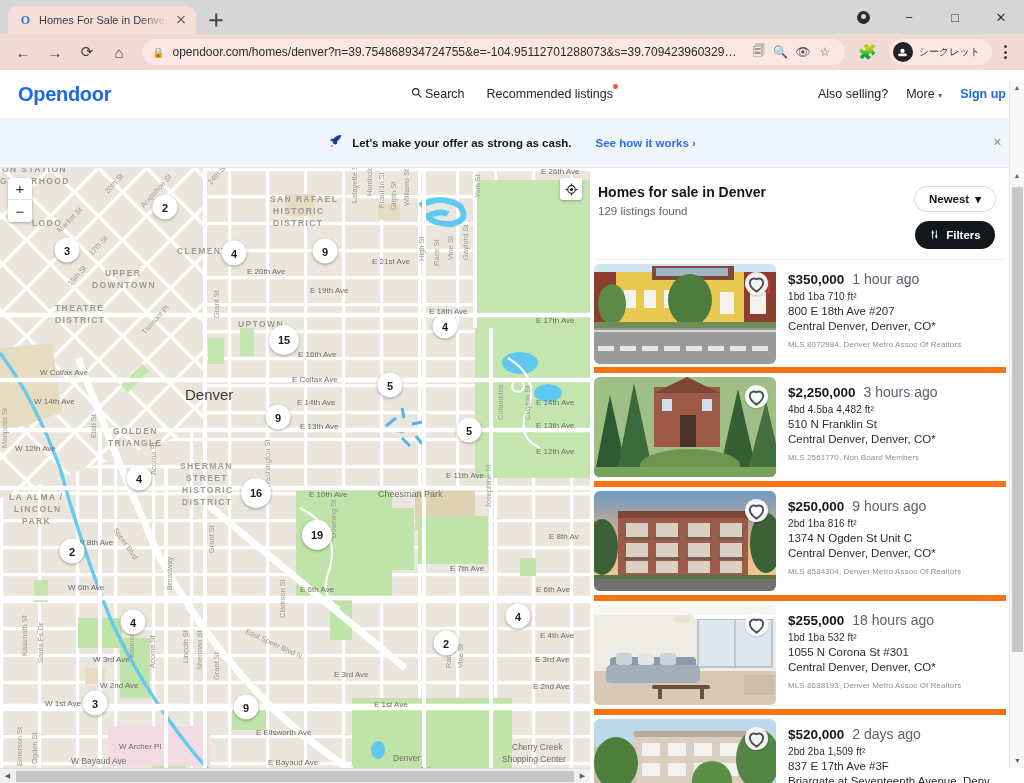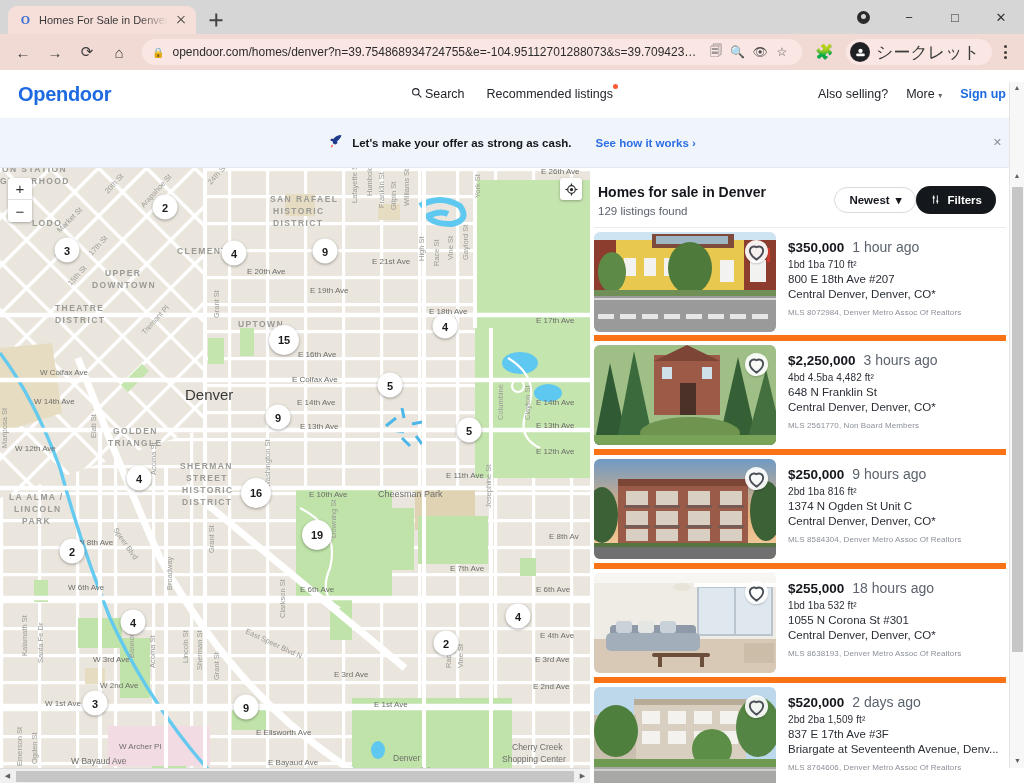--- a/index.html
+++ b/index.html
@@ -66,21 +66,21 @@
   }
   .omnibox .lock { font-size:10px; color:#444; flex:none; }
   .url { font-size:12px; color:#2c2c2c; white-space:nowrap; overflow:hidden; text-overflow:ellipsis; flex:1; }
   .om-icons { display:flex; align-items:center; gap:2px; flex:none;}
   .om-icons .oi { width:20px;height:20px;display:flex;align-items:center;justify-content:center;font-size:12px;color:#4a4a4a;}
   .incognito {
     display:flex; align-items:center; gap:6px; background:#fae7e3; border-radius:13px;
     height:26px; padding:0 12px 0 4px; margin-left:4px; flex:none;
   }
   .inc-avatar{ width:20px;height:20px;border-radius:50%;background:#202124; display:flex;align-items:center;justify-content:center;}
-  .inc-label{ font-size:17px; color:#3c3c3c; }
+  .inc-label{ font-size:10px; color:#3c3c3c; }
   .kebab { width:22px;height:30px; display:flex;flex-direction:column;align-items:center;justify-content:center;gap:2.5px; flex:none;}
   .kebab i{ width:3px;height:3px;border-radius:50%;background:#3c3c3c;display:block;}
 
   
   .page { flex:1; background:#fff; position:relative; overflow:hidden; display:flex; flex-direction:column;}
 
   .od-header {
     height:48px; background:#fff; display:flex; align-items:center; padding:0 18px; flex:none;
     position:relative;
   }
@@ -130,21 +130,21 @@
     border-top:1px solid #dcdcdc; display:flex; align-items:center; z-index:6;
   }
   .hscroll .arr{ width:15px;text-align:center;font-size:7px;color:#606060;}
   .hscroll .thumb{ height:11px; background:#c6c6c6; border-radius:1px; flex:1; margin:0 1px;}
 
   
   .listings { flex:1; background:#fff; display:flex; flex-direction:column; min-width:0; position:relative;}
   .lst-head { padding:16px 28px 10px 8px; display:flex; align-items:flex-start; flex:none;}
   .lst-title { font-size:14px; font-weight:bold; color:#14171c; }
   .lst-sub { font-size:11.5px; color:#5c636e; margin-top:5px;}
-  .lst-actions { margin-left:auto; display:flex; align-items:center; padding-top:2px;}
+  .lst-actions { margin-left:auto; display:flex; align-items:center; gap:9px; padding-top:2px;flex-direction:column;}
   .btn-sort {
     border:1px solid #d8dbe0; border-radius:16px; height:26px; padding:0 14px;
     display:flex;align-items:center;gap:6px; font-size:11.5px; color:#14171c; background:#fff; font-weight:bold;
   }
   .btn-filters {
     background:#14171c; color:#fff; border-radius:16px; height:28px; padding:0 14px;
     display:flex;align-items:center;gap:6px; font-size:11.5px; font-weight:bold;
   }
   .cards { flex:1; overflow:hidden; padding:0 18px 0 4px; }
   .card {
@@ -634,21 +634,21 @@
           <path d="M12 20s-7-4.7-7-9.5A4.5 4.5 0 0 1 12 7a4.5 4.5 0 0 1 7 3.5C19 15.3 12 20 12 20z"></path>
         </svg>
       </div>
     </div>
     <div class="cinfo">
       <div class="crow1">
         <span class="cprice">$2,250,000</span>
         <span class="cage">3 hours ago</span>
       </div>
       <div class="cspec">4bd   4.5ba   4,482 ft²</div>
-      <div class="caddr">648 N Franklin St</div>
+      <div class="caddr">510 N Franklin St</div>
       <div class="ccity">Central Denver, Denver, CO*</div>
       <div class="cmls">MLS 2561770, Non Board Members</div>
     </div>
             </div>
             <div class="card">
     <div class="thumb">
       <svg viewBox="0 0 182 100">
                   <defs>
       <linearGradient id="sky3" x1="0" y1="0" x2="0" y2="1">
         <stop offset="0" stop-color="#6f9ac4"></stop>

